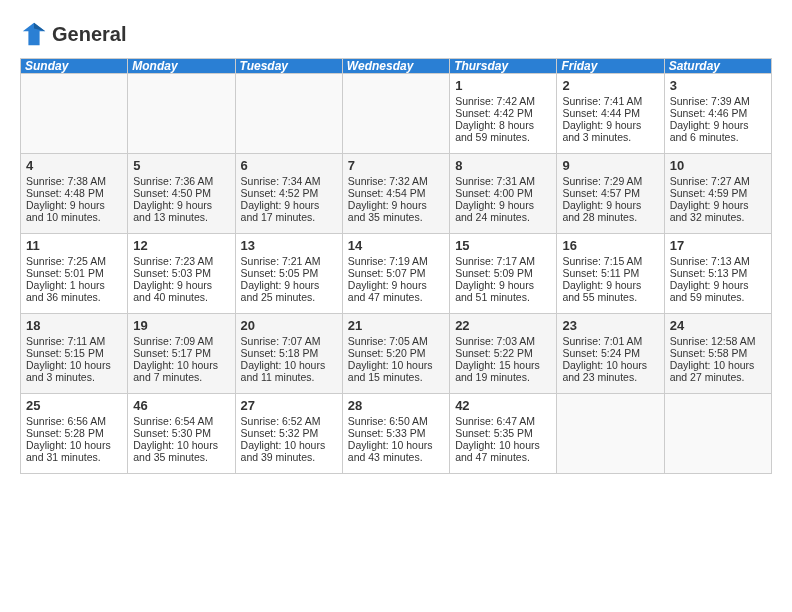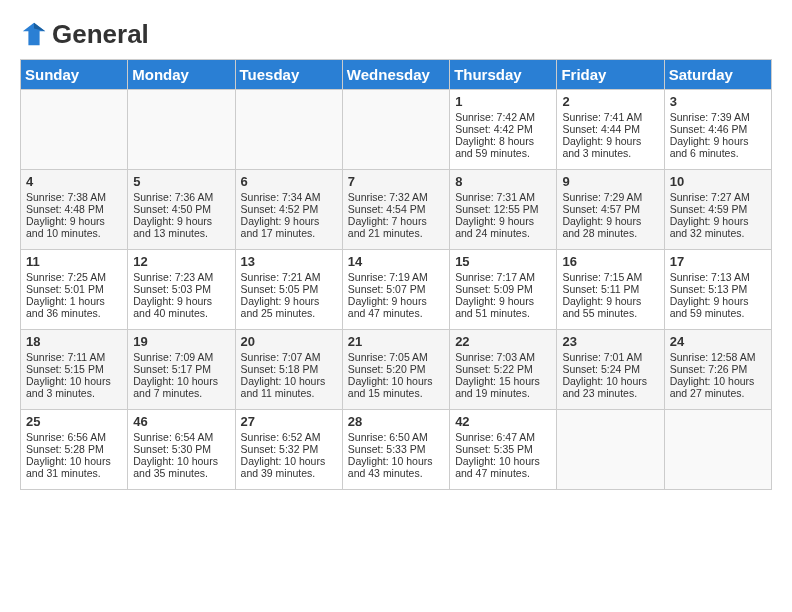--- a/index.html
+++ b/index.html
@@ -15,21 +15,21 @@
       justify-content: space-between;
       align-items: flex-start;
       margin-bottom: 10px;
     }
     .logo {
       display: flex;
       align-items: center;
       gap: 4px;
     }
     .logo-text {
-      font-size: 26px;
+      font-size: 20px;
       font-weight: bold;
       color: #333;
       line-height: 1.1;
     }
     .logo-text span {
       color: #1a6bb5;
     }
     .logo-bird {
       width: 28px;
       height: 28px;
@@ -47,25 +47,26 @@
       color: #444;
     }
     table {
       width: 100%;
       border-collapse: collapse;
       table-layout: fixed;
     }
     thead tr th {
       background: #2a7fd4;
       color: #fff;
-      font-size: 15px;
+      font-size: 12px;
       font-weight: bold;
-      padding: 6px 4px;
+      padding: 0 4px;
       text-align: left;
       border: 1px solid #ccc;
+      font-style: italic;
     }
     tbody tr td {
       vertical-align: top;
       border: 1px solid #ccc;
       padding: 4px 5px;
       font-size: 10.5px;
       color: #333;
       height: 80px;
       background: #fff;
     }
@@ -154,26 +155,26 @@
         <td>
           <span class="day-num">6</span>
           <div>Sunrise: 7:34 AM</div>
           <div>Sunset: 4:52 PM</div>
           <div>Daylight: 9 hours and 17 minutes.</div>
         </td>
         <td>
           <span class="day-num">7</span>
           <div>Sunrise: 7:32 AM</div>
           <div>Sunset: 4:54 PM</div>
-          <div>Daylight: 7 hours and 21 minutes.</div>
+          <div>Daylight: 9 hours and 35 minutes.</div>
         </td>
         <td>
           <span class="day-num">8</span>
           <div>Sunrise: 7:31 AM</div>
-          <div>Sunset: 12:55 PM</div>
+          <div>Sunset: 4:00 PM</div>
           <div>Daylight: 9 hours and 24 minutes.</div>
         </td>
         <td>
           <span class="day-num">9</span>
           <div>Sunrise: 7:29 AM</div>
           <div>Sunset: 4:57 PM</div>
           <div>Daylight: 9 hours and 28 minutes.</div>
         </td>
         <td>
           <span class="day-num">10</span>
@@ -259,21 +260,21 @@
         </td>
         <td>
           <span class="day-num">23</span>
           <div>Sunrise: 7:01 AM</div>
           <div>Sunset: 5:24 PM</div>
           <div>Daylight: 10 hours and 23 minutes.</div>
         </td>
         <td>
           <span class="day-num">24</span>
           <div>Sunrise: 12:58 AM</div>
-          <div>Sunset: 7:26 PM</div>
+          <div>Sunset: 5:58 PM</div>
           <div>Daylight: 10 hours and 27 minutes.</div>
         </td>
       </tr>
       <tr>
         <td>
           <span class="day-num">25</span>
           <div>Sunrise: 6:56 AM</div>
           <div>Sunset: 5:28 PM</div>
           <div>Daylight: 10 hours and 31 minutes.</div>
         </td>

